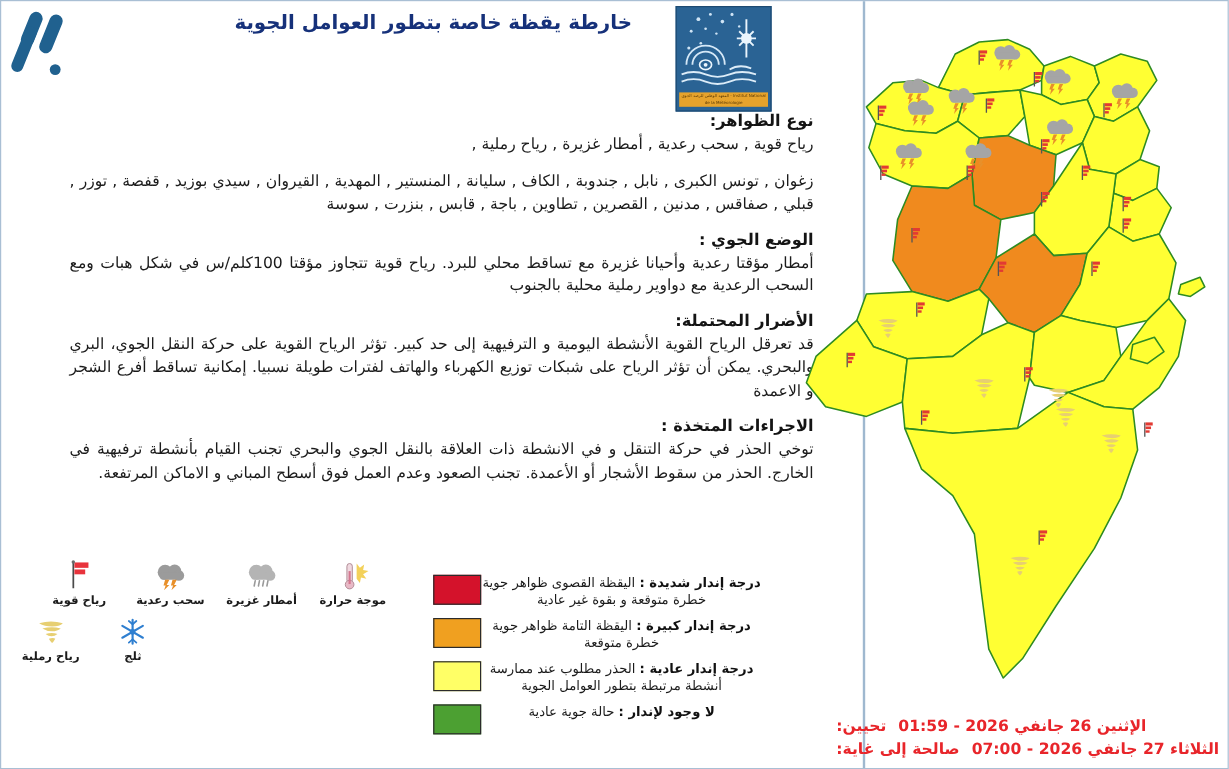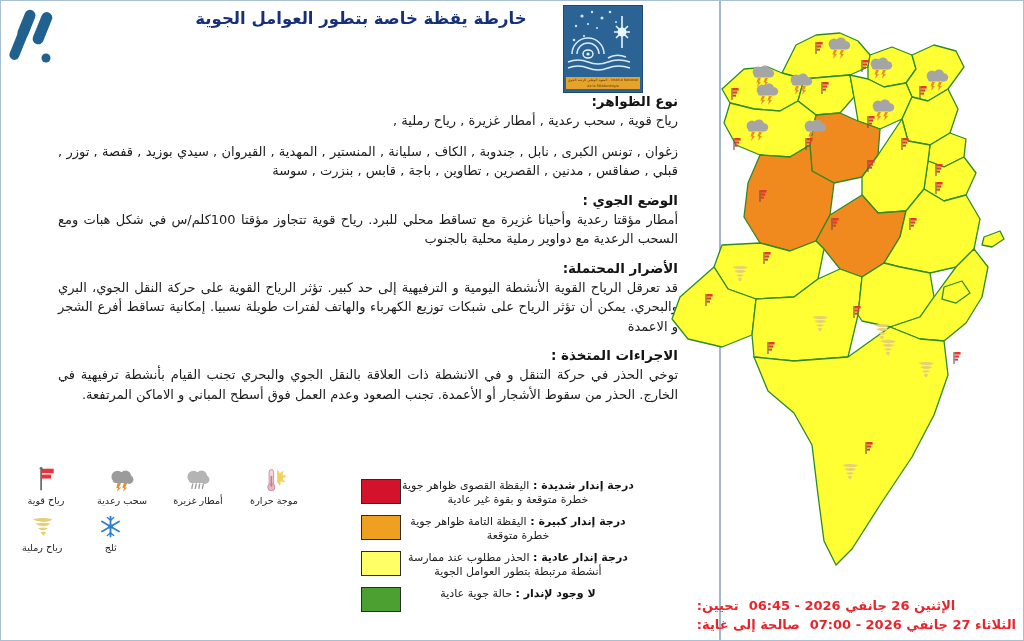--- a/index.html
+++ b/index.html
@@ -30,21 +30,21 @@
 
   
   .content{position:absolute;left:10px;top:92px;width:620px;direction:rtl;text-align:right;margin-left:47px;}
   .sec{margin-bottom:11px;}
   .sec h3{margin:0 0 2px 0;font-size:13.5px;color:#141414;font-weight:bold;}
   .sec p{margin:0;font-size:13px;color:#1b1b1b;line-height:1.5;text-align:justify;
          text-align-last:right;}
 
   
   .phen-legend{position:absolute;left:14px;top:462px;width:330px;direction:rtl;}
-  .phen-row{display:flex;flex-direction:row-reverse;justify-content:flex-start;gap:14px;}
+  .phen-row{display:flex;flex-direction:row-reverse;justify-content:center;gap:14px;font-weight:bold;}
   .phen-row.second{margin-top:4px;padding-right:70px;}
   .phen{width:62px;text-align:center;}
   .phen .gl{height:30px;display:flex;align-items:flex-end;justify-content:center;}
   .phen .lb{font-size:9.6px;color:#1b1b1b;margin-top:2px;white-space:nowrap;}
   .sp{width:62px;}
 
   
   .levels{position:absolute;left:352px;top:478px;width:282px;direction:rtl;}
   .lvl{display:flex;flex-direction:row-reverse;align-items:flex-start;margin-bottom:8px;}
   .sw{width:38px;height:23px;border:1px solid #2b2b2b;flex:0 0 auto;margin-left:8px;}
@@ -479,21 +479,21 @@
           </g>
         <g transform="translate(206,466)">
             <use href="#sw"></use>
           </g>
       </g>
     </svg>
 
     <div class="dates">
       <div class="row">
         <span class="lab">تحيين:</span>
-        <span class="val">الإثنين 26 جانفي 2026 - 06:45</span>
+        <span class="val">الإثنين 26 جانفي 2026 - 01:59</span>
       </div>
       <div class="row">
         <span class="lab">صالحة إلى غاية:</span>
         <span class="val">الثلاثاء 27 جانفي 2026 - 07:00</span>
       </div>
     </div>
   </div>
 
 </div>
 

